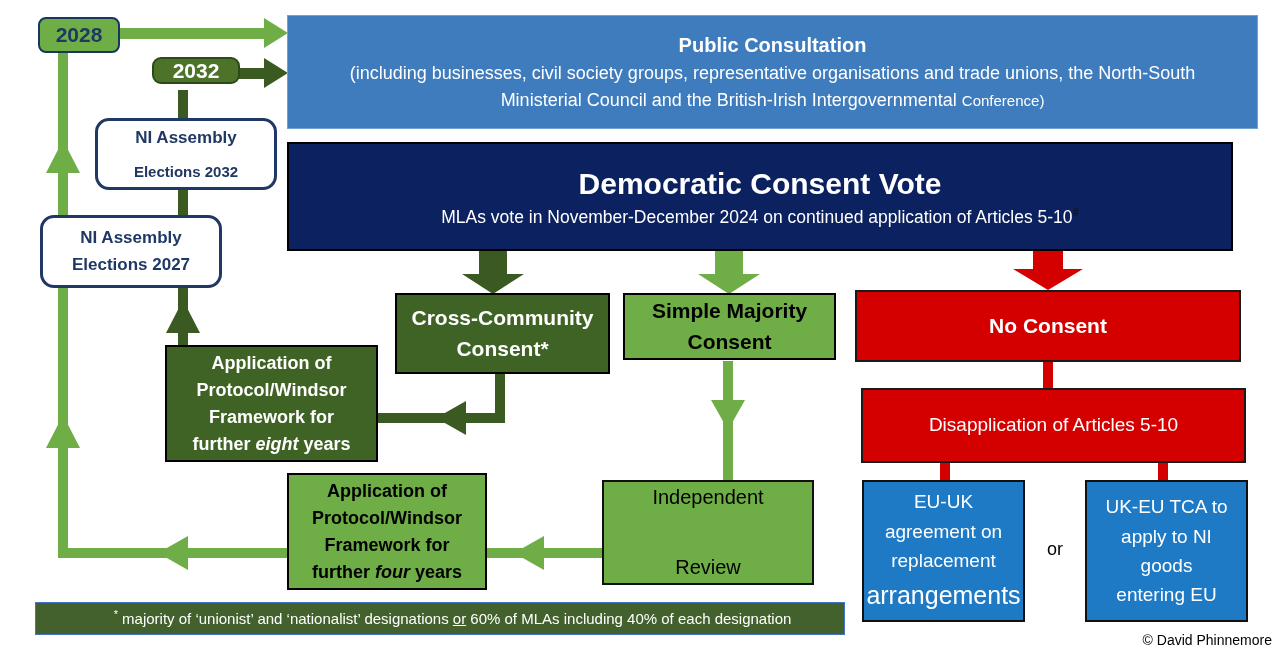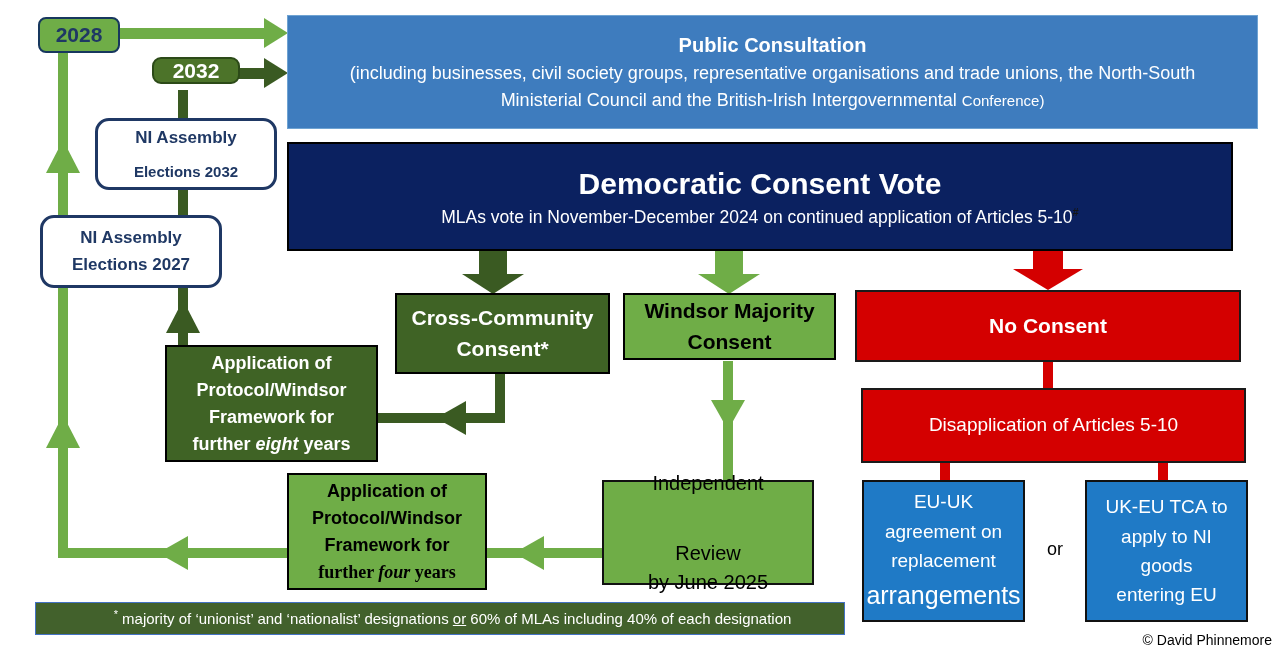--- a/index.html
+++ b/index.html
@@ -92,21 +92,21 @@
       <span>MLAs vote in November-December 2024 on continued application of Articles 5-10</span><sup class="fn" style="color:#141414;font-weight:bold;">#</sup>
     </div>
   </div>
 
   <div class="box" style="left:395px;top:293px;width:215px;height:81px;background:#3F6325;border:2.5px solid #000;">
     <span class="ln" style="color:#fff;font-weight:bold;font-size:21px;line-height:1.45;">Cross-Community</span>
     <span class="ln" style="color:#fff;font-weight:bold;font-size:21px;line-height:1.45;">Consent*</span>
   </div>
 
   <div class="box lg-bg" style="left:623px;top:293px;width:213px;height:67px;border:2.5px solid #000;">
-    <span class="ln" style="color:#000;font-weight:bold;font-size:21px;line-height:1.45;">Windsor Majority</span>
+    <span class="ln" style="color:#000;font-weight:bold;font-size:21px;line-height:1.45;">Simple Majority</span>
     <span class="ln" style="color:#000;font-weight:bold;font-size:21px;line-height:1.45;">Consent</span>
   </div>
 
   <div class="box" style="left:855px;top:290px;width:386px;height:72px;background:#D40000;border:2px solid #1a1a1a;">
     <span style="color:#fff;font-weight:bold;font-size:21px;">No Consent</span>
   </div>
 
   <div class="box" style="left:861px;top:388px;width:385px;height:75px;background:#D40000;border:2px solid #1a1a1a;">
     <span class="ln" style="color:#fff;font-size:19px;line-height:1.5;">Disapplication of Articles 5-10</span>
   </div>
@@ -117,29 +117,28 @@
     <span class="ln" style="color:#fff;font-weight:bold;font-size:18px;line-height:1.5;">Framework for</span>
     <span class="ln" style="color:#fff;font-weight:bold;font-size:18px;line-height:1.5;">
       <span>further </span><em>eight</em><span> years</span>
     </span>
   </div>
 
   <div class="box lg-bg" style="left:287px;top:473px;width:200px;height:117px;border:2.5px solid #000;">
     <span class="ln" style="color:#000;font-weight:bold;font-size:18px;line-height:1.5;">Application of</span>
     <span class="ln" style="color:#000;font-weight:bold;font-size:18px;line-height:1.5;">Protocol/Windsor</span>
     <span class="ln" style="color:#000;font-weight:bold;font-size:18px;line-height:1.5;">Framework for</span>
-    <span class="ln" style="color:#000;font-weight:bold;font-size:18px;line-height:1.5;font-family:Liberation Serif, serif;">
+    <span class="ln" style="color:#000;font-weight:bold;font-size:18px;line-height:1.5;">
       <span>further </span><em>four</em><span> years</span>
     </span>
   </div>
 
   <div class="box lg-bg" style="left:602px;top:480px;width:212px;height:105px;border:2px solid #111;">
     <span class="ln" style="color:#000;font-size:20px;line-height:1.45;">Independent</span>
     <span class="ln" style="color:#000;font-size:20px;line-height:1.45;margin-top:41px;">Review</span>
-    <span class="ln" style="color:#000;font-size:20px;line-height:1.45;">by June 2025</span>
   </div>
 
   <div class="box" style="left:862px;top:480px;width:163px;height:142px;background:#1F7AC6;border:2px solid #111;">
     <span class="ln" style="color:#fff;font-size:19px;line-height:1.55;">EU-UK</span>
     <span class="ln" style="color:#fff;font-size:19px;line-height:1.55;">agreement on</span>
     <span class="ln" style="color:#fff;font-size:19px;line-height:1.55;">replacement</span>
     <span class="ln" style="color:#fff;font-size:25px;line-height:1.55;">arrangements</span>
   </div>
 
   <div class="box" style="left:1025px;top:536px;width:60px;height:26px;">

